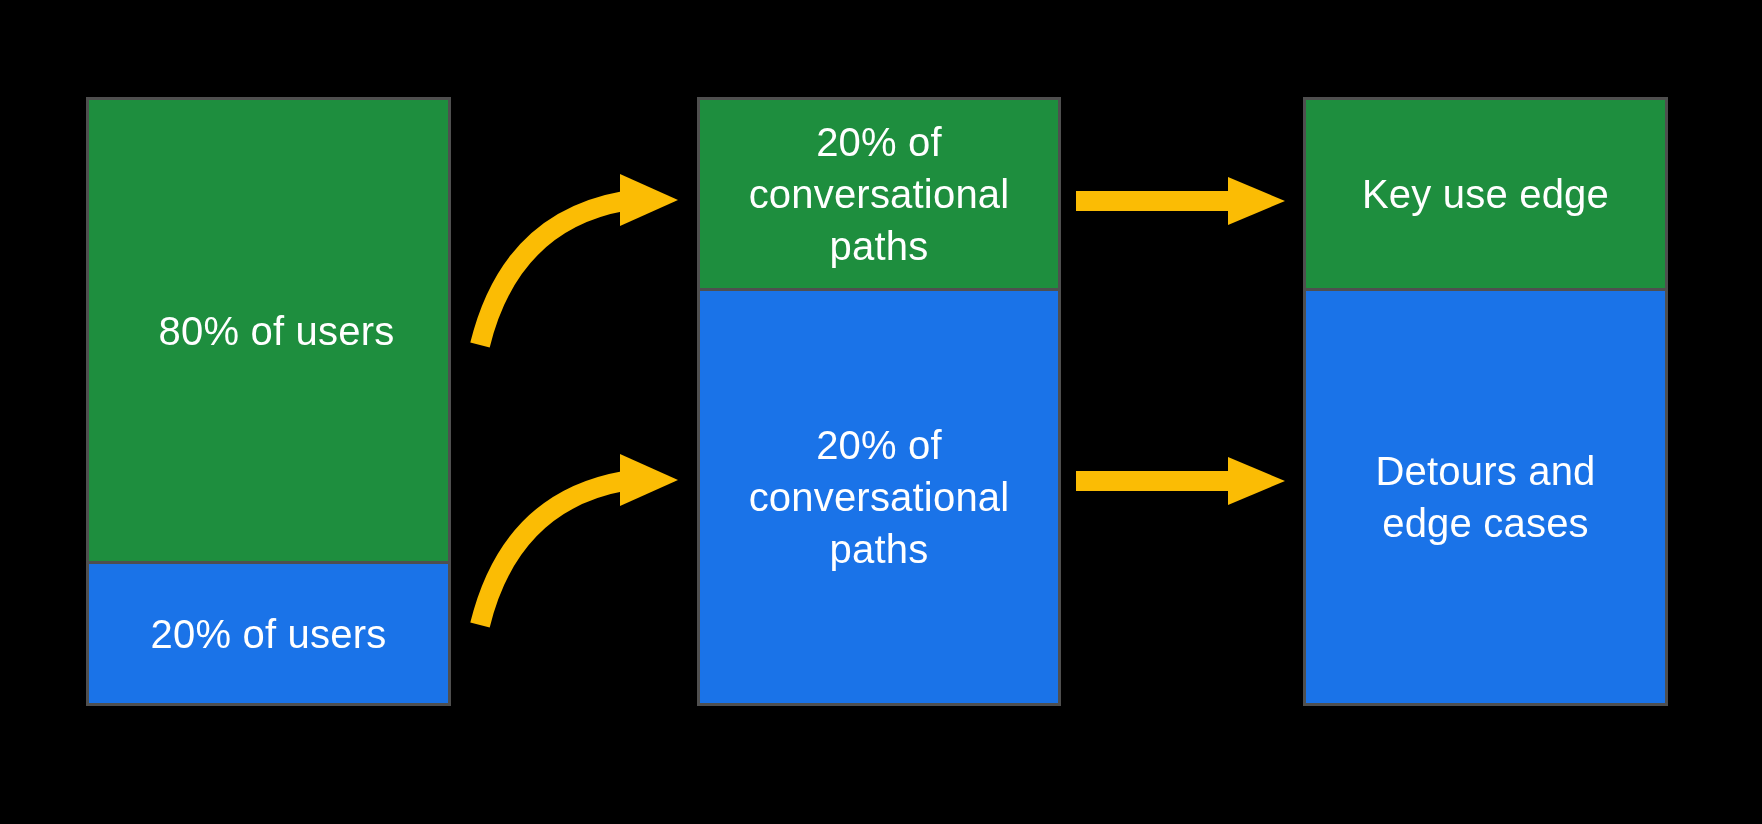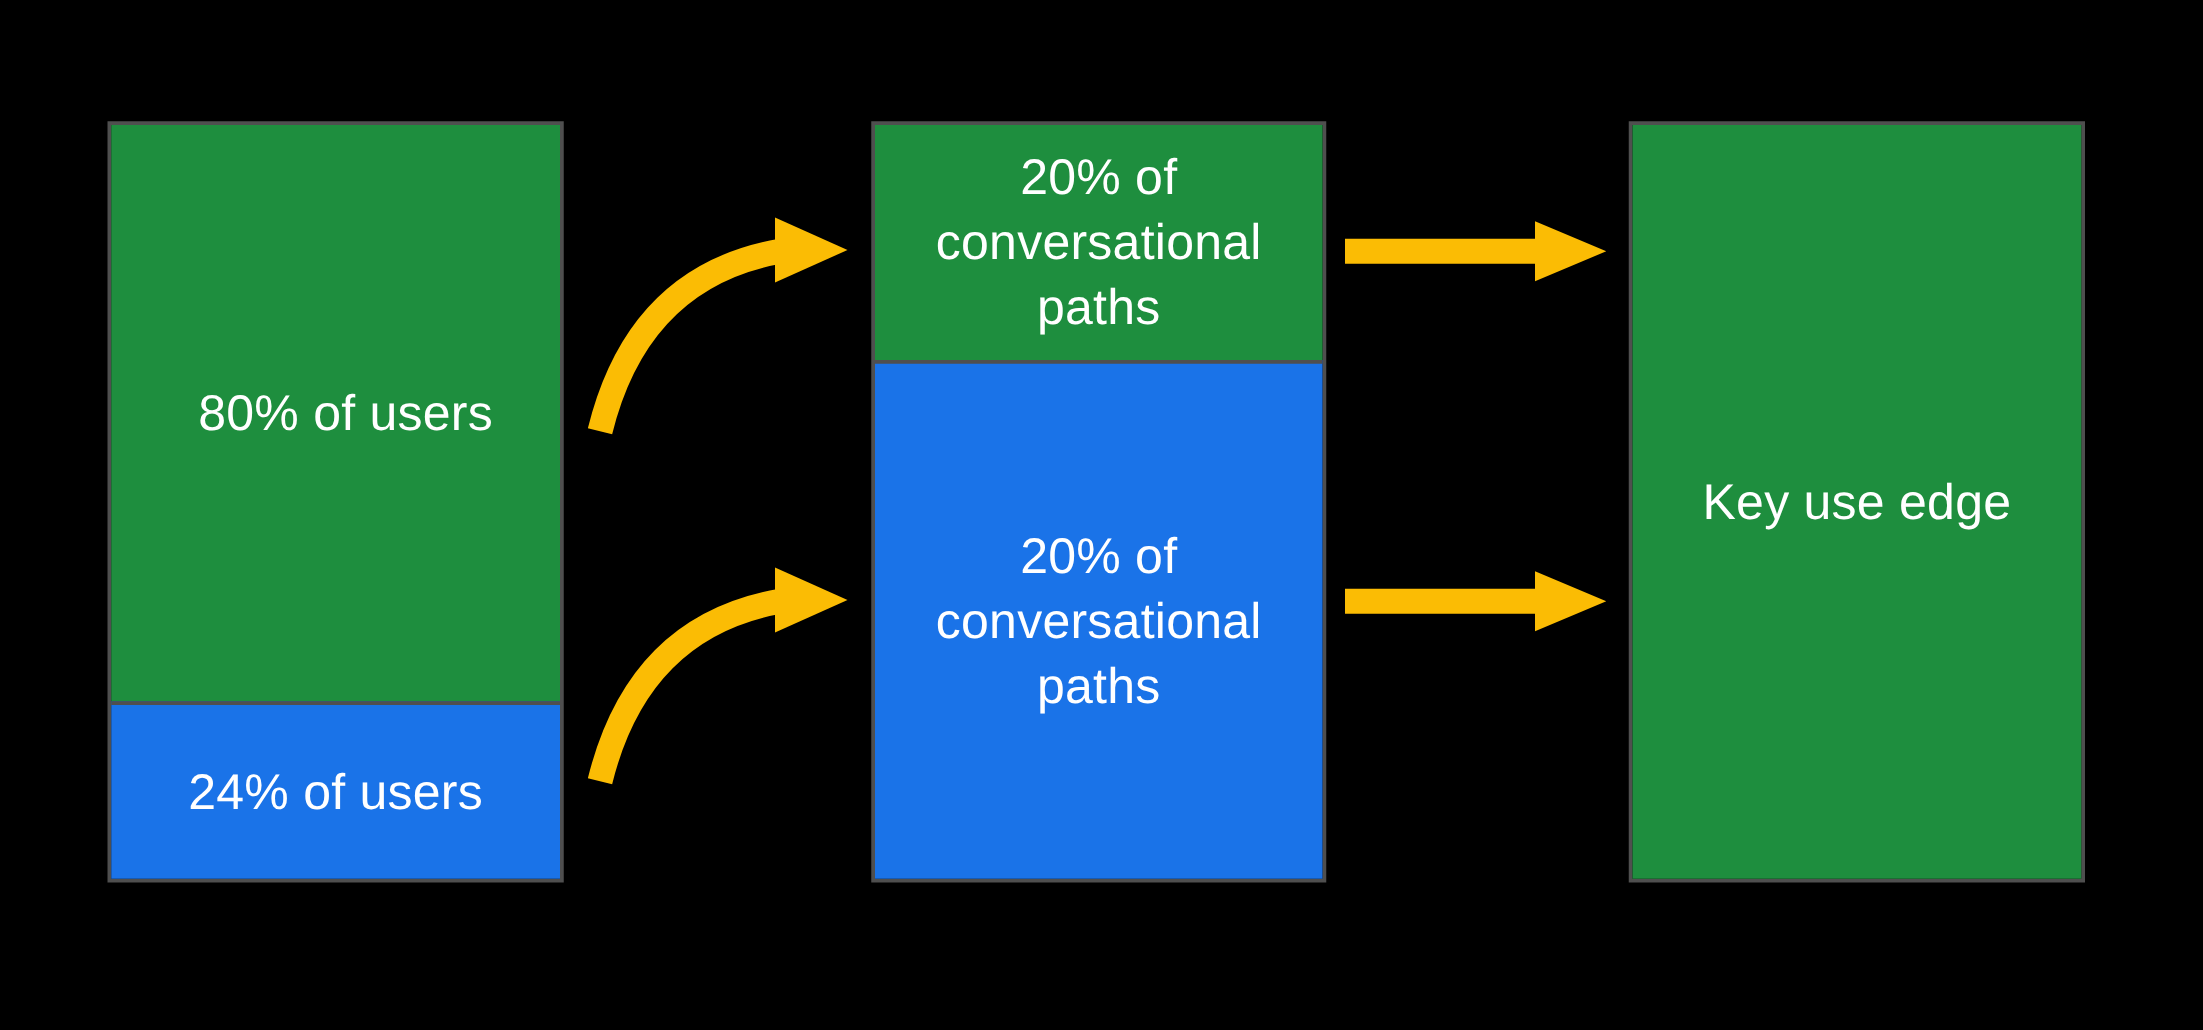--- a/index.html
+++ b/index.html
@@ -68,36 +68,39 @@
 </head>
 <body>
 
 <div class="canvas">
 
   <div class="bar bar-users">
     <div class="seg green h-users-green">
       <div class="seg-label">80% of users</div>
     </div>
     <div class="seg blue h-users-blue">
-      <div class="seg-label">24% of users</div>
+      <div class="seg-label">20% of users</div>
     </div>
   </div>
 
   <div class="bar bar-paths">
     <div class="seg green h-top20">
       <div class="seg-label">20% of conversational paths</div>
     </div>
     <div class="seg blue h-bottom80">
       <div class="seg-label">20% of conversational paths</div>
     </div>
   </div>
 
   <div class="bar bar-outcomes">
     <div class="seg green h-top20">
       <div class="seg-label">Key use edge</div>
+    </div>
+    <div class="seg blue h-bottom80">
+      <div class="seg-label">Detours and edge cases</div>
     </div>
   </div>
 
   <svg class="arrow-layer" width="1762" height="824" viewBox="0 0 1762 824">
 
     <g>
       <path class="arrow-stroke" d="M 480 345 C 498 272 540 216 624 201"></path>
       <polygon class="arrow-fill" points="620,174 678,200 620,226"></polygon>
     </g>
 

